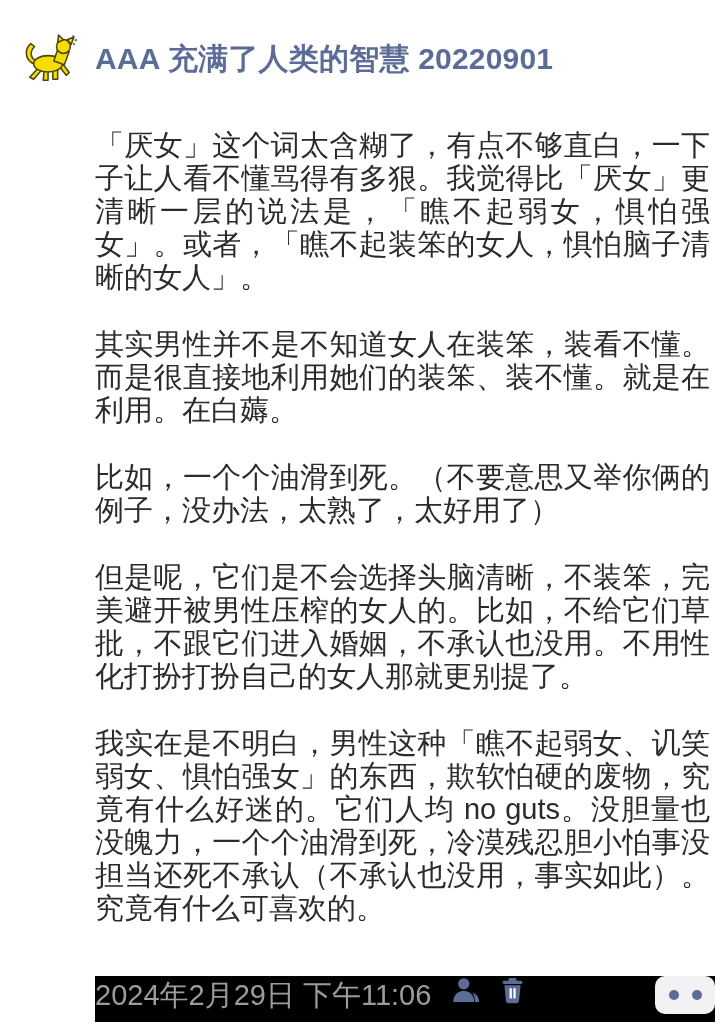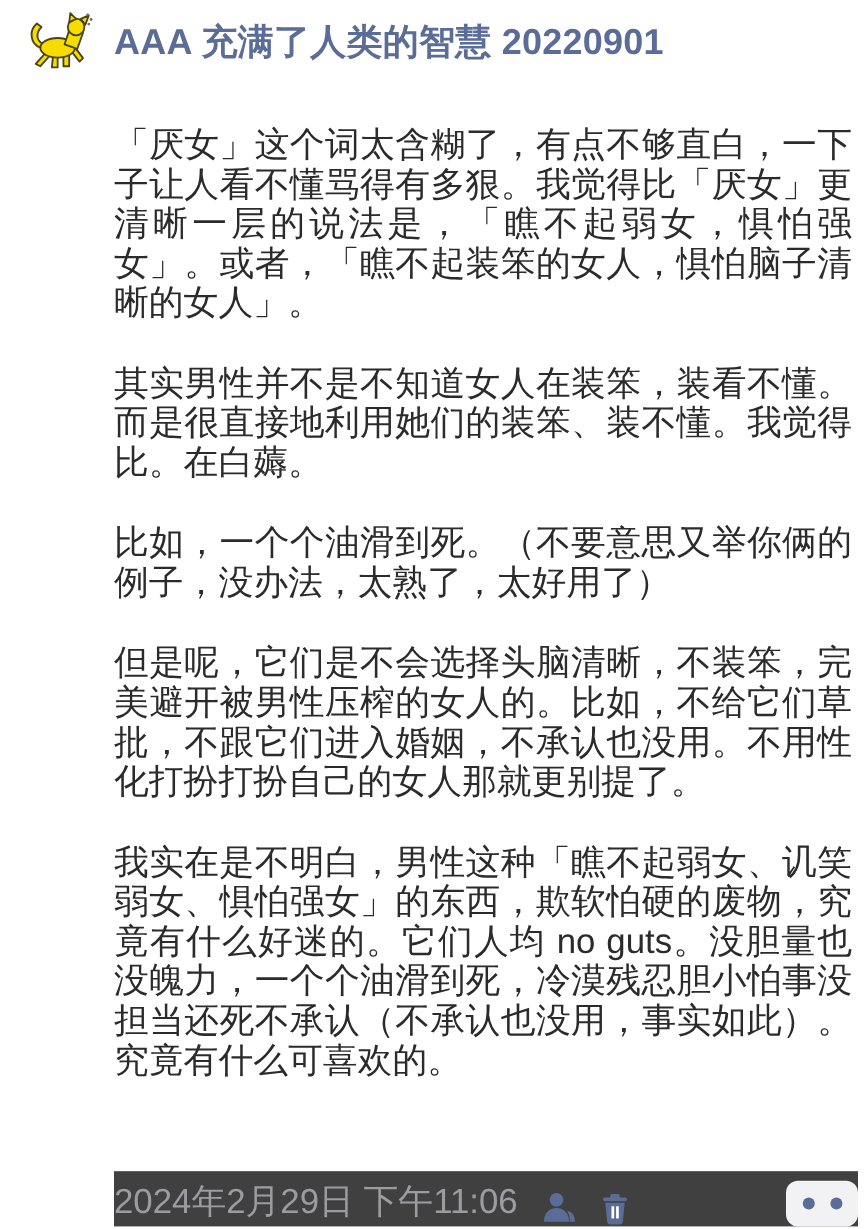--- a/index.html
+++ b/index.html
@@ -8,20 +8,21 @@
     height: 1024px;
     position: relative;
     background: #ffffff;
     font-family: "Liberation Sans", sans-serif;
     overflow: hidden;
   }
   .header {
     display: flex;
     align-items: center;
     padding: 10px 12px 0 18px;
+    margin-top: 24px;
   }
   .avatar {
     width: 62px;
     height: 50px;
     flex: 0 0 auto;
   }
   .username {
     margin-left: 15px;
     font-size: 30px;
     font-weight: 700;
@@ -38,22 +39,22 @@
     margin-top: 41px;
   }
   .content p { margin: 0 0 34px 0; }
   .footer {
     position: absolute;
     left: 95px;
     right: 8px;
     top: 976px;
     height: 46px;
     display: flex;
-    align-items: flex-end;
-    background: #404040;
+    align-items: flex-start;
+    background: #000000;
   }
   .timestamp {
     font-size: 29px;
     color: #9c9ca0;
     white-space: nowrap;
   }
   .foot-icon { margin-left: 18px; display: inline-flex; cursor: pointer; }
   .more-btn {
     margin-left: auto;
     width: 60px;
@@ -110,21 +111,21 @@
           <circle cx="60" cy="6.5" r="1.2"></circle>
           <circle cx="58" cy="10.5" r="1.2"></circle>
         </g>
       </svg>
     </span>
     <span class="username">AAA 充满了人类的智慧 20220901</span>
   </div>
 
   <div class="content">
     <p>「厌女」这个词太含糊了，有点不够直白，一下子让人看不懂骂得有多狠。我觉得比「厌女」更清晰一层的说法是，「瞧不起弱女，惧怕强女」。或者，「瞧不起装笨的女人，惧怕脑子清晰的女人」。</p>
-    <p>其实男性并不是不知道女人在装笨，装看不懂。而是很直接地利用她们的装笨、装不懂。我觉得比。在白薅。</p>
+    <p>其实男性并不是不知道女人在装笨，装看不懂。而是很直接地利用她们的装笨、装不懂。就是在利用。在白薅。</p>
     <p>比如，一个个油滑到死。（不要意思又举你俩的例子，没办法，太熟了，太好用了）</p>
     <p>但是呢，它们是不会选择头脑清晰，不装笨，完美避开被男性压榨的女人的。比如，不给它们草批，不跟它们进入婚姻，不承认也没用。不用性化打扮打扮自己的女人那就更别提了。</p>
     <p>我实在是不明白，男性这种「瞧不起弱女、讥笑弱女、惧怕强女」的东西，欺软怕硬的废物，究竟有什么好迷的。它们人均 no guts。没胆量也没魄力，一个个油滑到死，冷漠残忍胆小怕事没担当还死不承认（不承认也没用，事实如此）。究竟有什么可喜欢的。</p>
   </div>
 
   <div class="footer">
     <span class="timestamp">2024年2月29日 下午11:06</span>
 
     <span class="foot-icon">
       <svg viewBox="0 0 26 24" width="32" height="30" aria-hidden="true">

